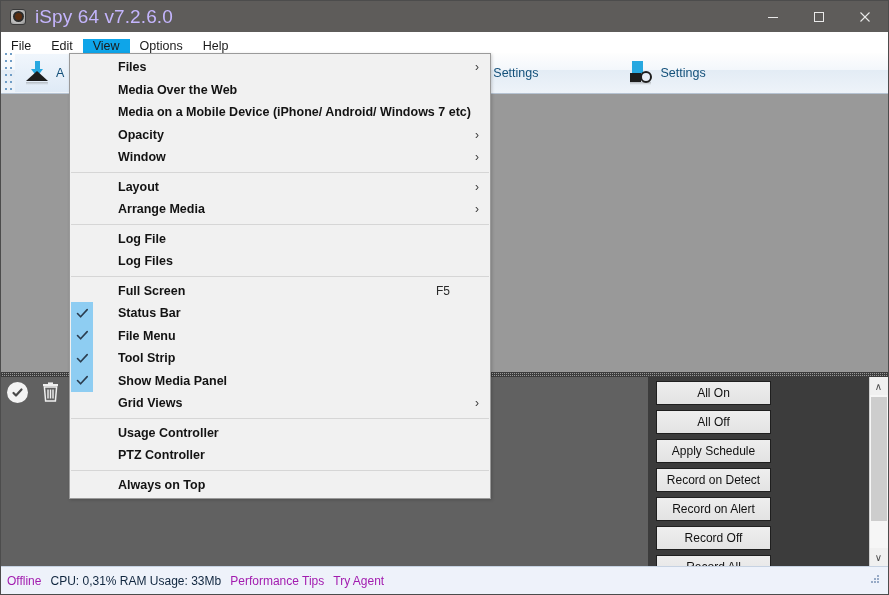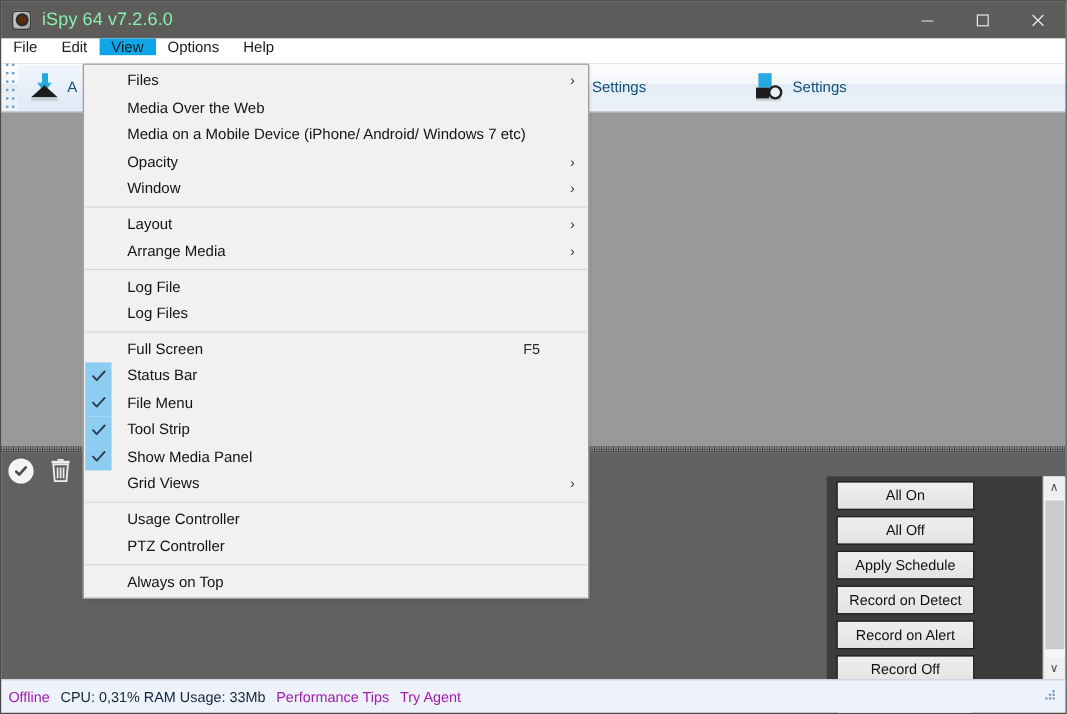--- a/index.html
+++ b/index.html
@@ -29,35 +29,35 @@
     background: radial-gradient(circle at 45% 45%, #e8e8e8 0%, #b9b9b9 55%, #6e6e6e 100%);
     display:flex; align-items:center; justify-content:center;
     box-shadow: inset 0 0 0 1px #3a3a3a;
   }
   .title-icon .pupil {
     width: 7px; height: 7px; border-radius: 50%;
     background: #5a2d10;
     box-shadow: 0 0 0 2px #2b2b2b;
   }
   .title-text {
-    color: #86efac; font-size: 15px; letter-spacing: .1px;
+    color: #c4b5fd; font-size: 19px; letter-spacing: .1px;
   }
   .win-btns { margin-left: auto; display: flex; height: 31px; }
   .win-btn {
     width: 46px; height: 31px;
     display: flex; align-items: center; justify-content: center;
     color: #e9e9e9; font-size: 13px; line-height: 1;
   }
   .win-btn svg { display:block; }
 
   
   .menubar {
     position: absolute; top: 31px; left: 0; right: 0; height: 21px;
     background: #ffffff;
-    display: flex; align-items: flex-start;
+    display: flex; align-items: flex-end;
     font-size: 12.5px;
   }
   .menu-item {
     padding: 0 10px;
     display: flex; align-items: center;
     color: #1a1a1a;
   }
   .menu-item.active { background: #0ea5e9; }
 
   
@@ -173,21 +173,21 @@
   }
   .ok-icon {
     width: 21px; height: 21px; border-radius: 50%;
     background: #f4f4f4; display:flex; align-items:center; justify-content:center;
   }
   .ok-icon svg { display:block; }
   .trash-icon { width: 19px; height: 21px; }
 
   
   .right-panel {
-    position: absolute; right: 0; top: 396px; bottom: 28px; width: 199px;
+    position: absolute; right: 0; top: 376px; bottom: 28px; width: 240px;
     background: #3c3c3c;
   }
   .btn-col {
     position:absolute; left: 8px; top: 4px; width: 115px;
     display:flex; flex-direction: column; gap: 5px;
   }
   .panel-btn {
     height: 24px; width: 115px;
     background: linear-gradient(to bottom, #eeeeee, #e3e3e3);
     border: 1px solid #1f1f1f;
@@ -241,21 +241,21 @@
     height: 22.5px;
     display: flex; align-items: center;
     font-size: 12.5px; color: #131313;
   }
   .dd-check {
     position:absolute; left: 1px; top: 0; width: 22px; height: 22.5px;
     display:flex; align-items:center; justify-content:center;
   }
   .dd-check.on { background: #8ecdf2; }
   .dd-check svg { display:block; }
-  .dd-label { margin-left: 36px; }
+  .dd-label { margin-left: 48px; font-weight: bold; }
   .dd-short { margin-left:auto; margin-right: 40px; font-size:12px; color:#2b2b2b; }
   .dd-arrow { position:absolute; right: 11px; top: 4px; color:#3b3b3b; font-size: 12px; }
   .dd-sep { height: 1px; background: #d6d6d6; margin: 3px 1px 3px 1px; }
 </style>
 </head>
 <body>
 
 <div id="app">
 
   <div class="titlebar">

